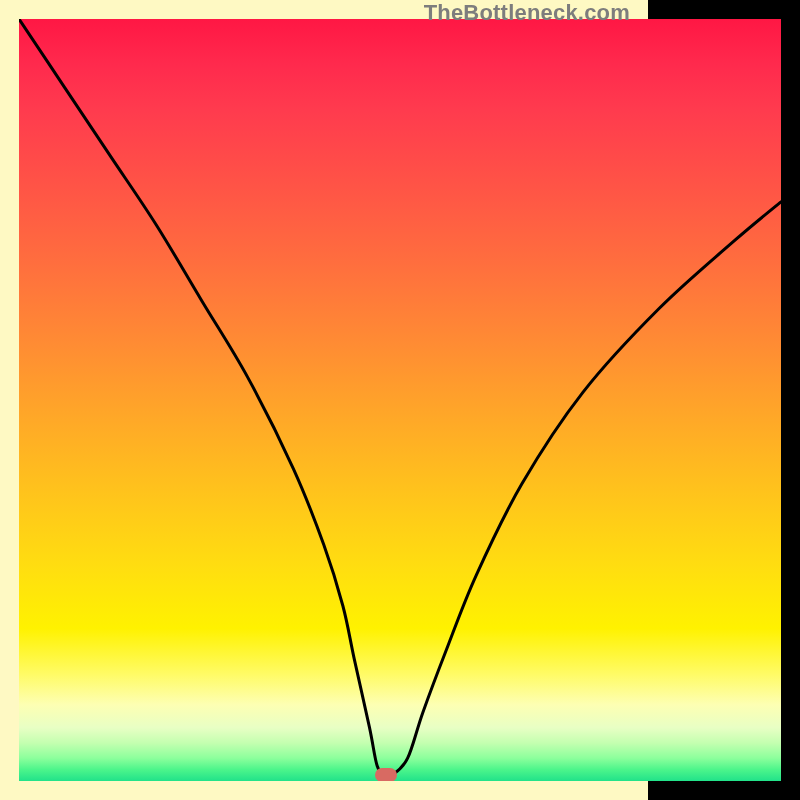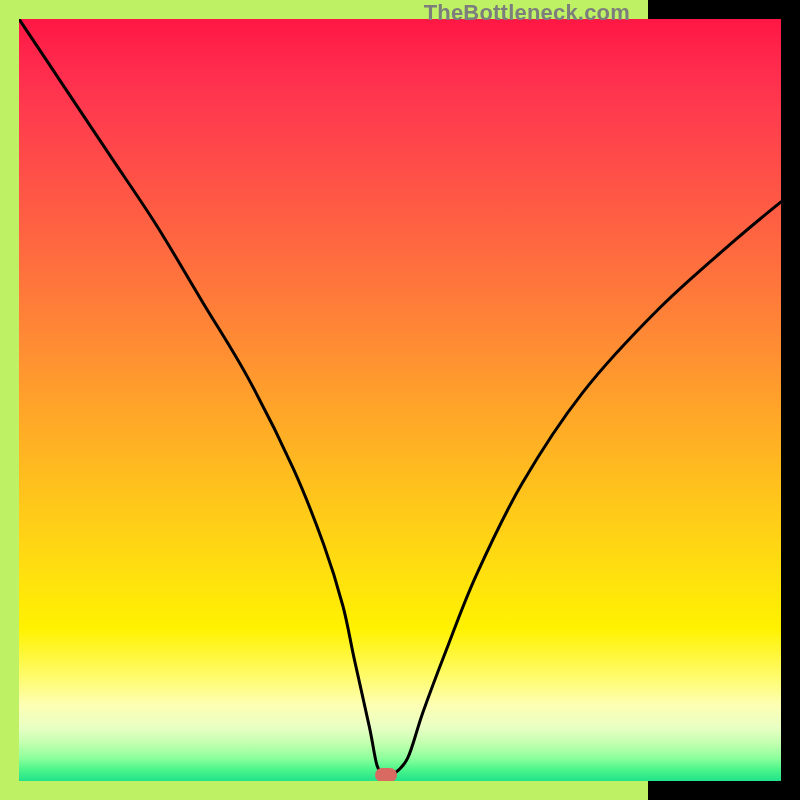--- a/index.html
+++ b/index.html
@@ -8,21 +8,21 @@
     width: 800px;
     height: 800px;
     background: #000;
     font-family: Arial, Helvetica, sans-serif;
     overflow: hidden;
   }
   .frame {
     position: relative;
     width: 648px;
     height: 800px;
-    background: #bef264;
+    background: #fef9c3;
   }
   .plot-area {
     position: absolute;
     left: 19px;
     top: 19px;
     width: 762px;
     height: 762px;
     overflow: hidden;
   }
   .gradient-bg {

